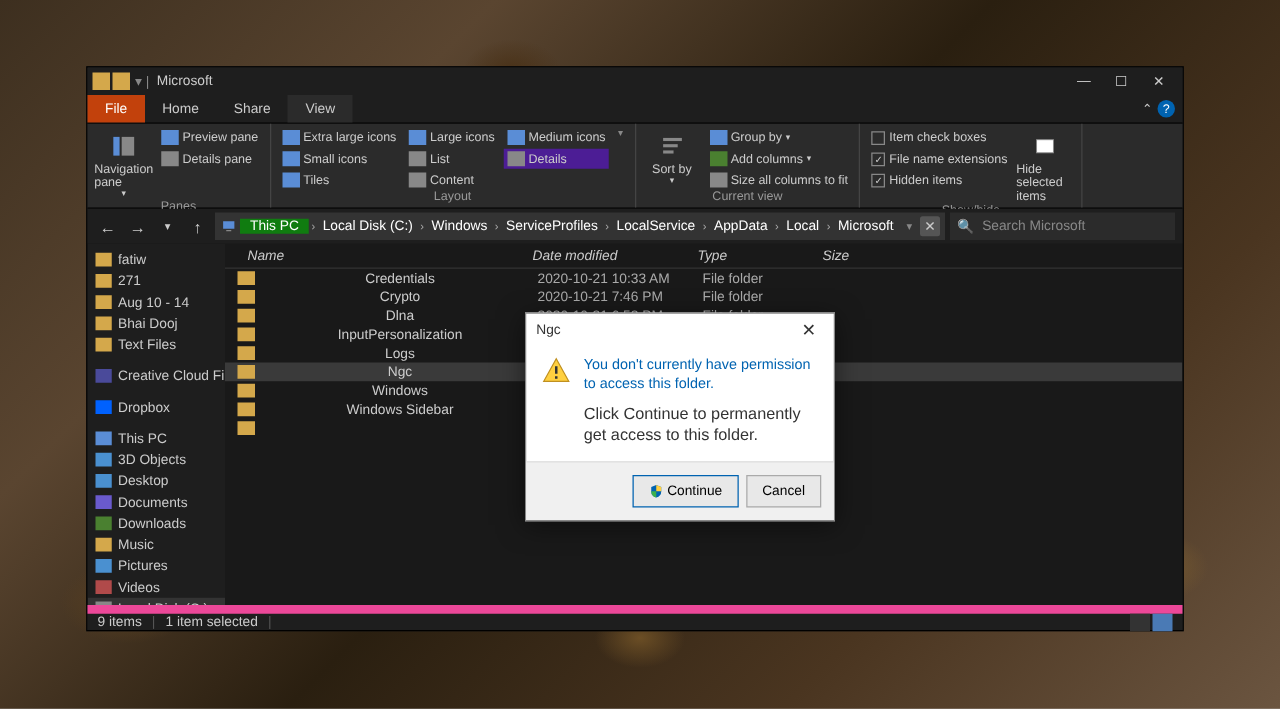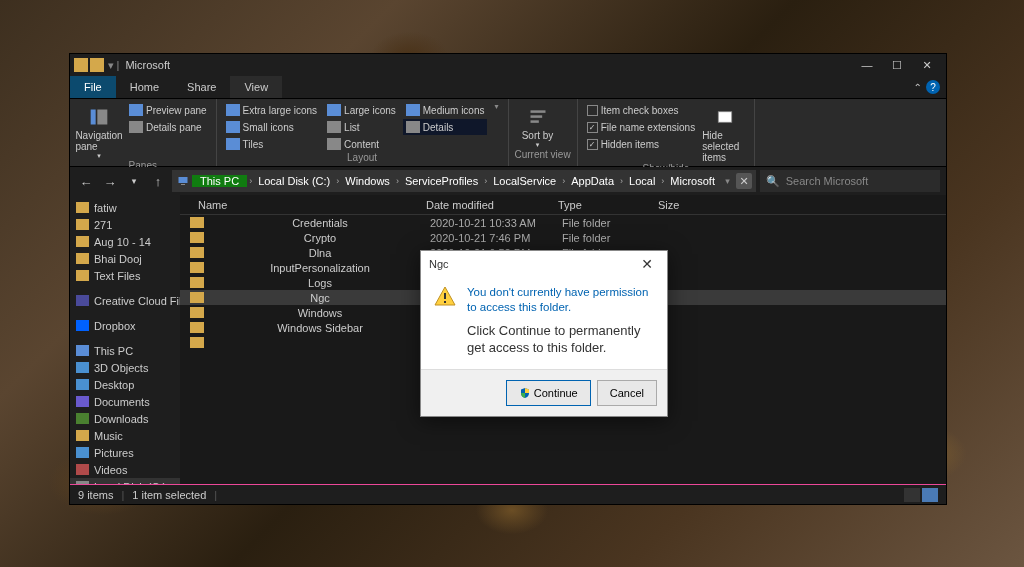--- a/index.html
+++ b/index.html
@@ -15,32 +15,32 @@
 .window { position: absolute; top: 53px; left: 69px; width: 878px; height: 452px; background: #1e1e1e; border: 1px solid #000; display: flex; flex-direction: column; }
 .titlebar { height: 22px; background: #1e1e1e; display: flex; align-items: center; padding: 0 4px; font-size: 11px; color: #ccc; }
 .titlebar-icons { display: flex; gap: 2px; align-items: center; }
 .ti { width: 14px; height: 14px; }
 .ti.folder { background: #d4a84b; }
 .title-text { margin-left: 6px; flex: 1; }
 .titlebar-controls { display: flex; }
 .tc { width: 30px; height: 22px; display: flex; align-items: center; justify-content: center; color: #ccc; cursor: pointer; }
 .tabs { height: 23px; background: #1e1e1e; display: flex; align-items: stretch; border-bottom: 1px solid #000; }
 .tab { padding: 0 14px; font-size: 11px; color: #ccc; display: flex; align-items: center; cursor: pointer; }
-.tab.file { background: #0c4a6e; color: #fff; }
+.tab.file { background: #c2410c; color: #fff; }
 .tab.active { background: #2b2b2b; }
 .help-icon { margin-left: auto; color: #ccc; display: flex; align-items: center; padding: 0 6px; gap: 4px; }
 .help-q { width: 14px; height: 14px; border-radius: 50%; background: #0063b1; color: #fff; font-size: 10px; display: flex; align-items: center; justify-content: center; }
 .ribbon { height: 68px; background: #2b2b2b; display: flex; border-bottom: 1px solid #000; }
 .ribbon-group { border-right: 1px solid #444; display: flex; flex-direction: column; padding: 3px 6px; }
 .ribbon-group-content { flex: 1; display: flex; gap: 4px; align-items: flex-start; }
 .ribbon-group-label { text-align: center; font-size: 10px; color: #999; height: 14px; }
 .rb-big { display: flex; flex-direction: column; align-items: center; width: 46px; font-size: 10px; color: #ccc; text-align: left; line-height: 1.1; cursor: pointer; padding-top: 4px; }
 .rb-big-icon { width: 24px; height: 22px; margin-bottom: 2px; display: flex; align-items: center; justify-content: center; }
 .rb-row { display: flex; align-items: center; gap: 3px; font-size: 10px; color: #ccc; cursor: pointer; height: 16px; padding: 0 3px; white-space: nowrap; }
-.rb-row.sel { background: #0f172a; }
+.rb-row.sel { background: #4c1d95; }
 .rb-row-icon { width: 14px; height: 12px; }
 .rb-col { display: flex; flex-direction: column; gap: 1px; }
 .chk { width: 11px; height: 11px; border: 1px solid #888; display: inline-flex; align-items: center; justify-content: center; font-size: 8px; color: #ccc; }
 .addr-bar { height: 28px; background: #1e1e1e; display: flex; align-items: center; padding: 0 6px; gap: 4px; }
 .nav-btn { width: 20px; height: 20px; display: flex; align-items: center; justify-content: center; color: #ccc; cursor: pointer; font-size: 13px; }
 .addr-path { flex: 1; height: 22px; background: #333; display: flex; align-items: center; padding: 0 4px; font-size: 11px; color: #fff; gap: 2px; }
 .addr-seg { padding: 0 4px; cursor: pointer; }
 .addr-seg.first { background: #107c10; padding: 0 8px; }
 .addr-sep { color: #aaa; font-size: 9px; }
 .addr-x { margin-left: auto; width: 16px; height: 16px; display: flex; align-items: center; justify-content: center; color: #ccc; cursor: pointer; background: #555; border-radius: 2px; }
@@ -58,34 +58,34 @@
 .sb-icon.down { background: #4a8030; }
 .sb-icon.music { background: #d4a84b; }
 .sb-icon.pic { background: #4a90d0; }
 .sb-icon.vid { background: #b04a4a; }
 .sb-icon.disk { background: #888; }
 .sb-icon.cloud { background: #4a4a9a; }
 .sb-icon.dropbox { background: #0061fe; }
 .sb-spacer { height: 8px; }
 .main { flex: 1; display: flex; flex-direction: column; overflow: hidden; }
 .columns { height: 20px; display: flex; align-items: center; font-size: 11px; color: #ccc; border-bottom: 1px solid #333; padding-left: 10px; }
-.col { padding: 0 8px; }
+.col { padding: 0 8px; font-style: italic; }
 .col.name { width: 228px; }
 .col.date { width: 132px; }
 .col.type { width: 100px; }
 .col.size { width: 80px; }
 .rows { flex: 1; overflow-y: auto; }
 .row { display: flex; align-items: center; height: 15px; font-size: 11px; color: #ccc; padding-left: 10px; cursor: pointer; }
 .row.sel { background: #3a3a3a; }
 .row-icon { width: 14px; height: 11px; background: #d4a84b; margin-right: 6px; }
 .row .c-name { width: 220px; text-align: center; }
 .row .c-date { width: 132px; color: #aaa; }
 .row .c-type { width: 100px; color: #aaa; }
 .row .c-size { width: 80px; color: #aaa; }
-.status { height: 20px; background: #1e1e1e; border-top: 1px solid #ec4899; display: flex; align-items: center; padding: 0 8px; font-size: 11px; color: #ccc; gap: 8px; }
+.status { height: 20px; background: #1e1e1e; border-top: 7px solid #ec4899; display: flex; align-items: center; padding: 0 8px; font-size: 11px; color: #ccc; gap: 8px; }
 .status-sep { color: #555; }
 .status-right { margin-left: auto; display: flex; gap: 2px; }
 .view-btn { width: 16px; height: 14px; background: #333; cursor: pointer; }
 .view-btn.active { background: #4a7ab5; }
 .dialog { position: absolute; top: 250px; left: 420px; width: 248px; background: #fff; border: 1px solid #888; box-shadow: 0 4px 20px rgba(0,0,0,0.5); display: flex; flex-direction: column; font-size: 11px; }
 .dlg-title { height: 26px; display: flex; align-items: center; padding: 0 8px; font-size: 11px; color: #333; }
 .dlg-close { margin-left: auto; width: 24px; height: 24px; display: flex; align-items: center; justify-content: center; cursor: pointer; font-size: 14px; color: #333; }
 .dlg-body { padding: 8px 12px 2px 12px; display: flex; gap: 10px; }
 .dlg-icon { width: 24px; height: 24px; flex-shrink: 0; }
 .dlg-text { flex: 1; }
@@ -209,20 +209,36 @@
           <div class="rb-big-icon">
               <svg viewBox="0 0 24 24" width="20" height="20">
                 <rect x="3" y="4" width="18" height="3" fill="#888"></rect>
                 <rect x="3" y="10" width="14" height="3" fill="#888"></rect>
                 <rect x="3" y="16" width="10" height="3" fill="#888"></rect>
               </svg>
             </div>
           <span>Sort by</span>
             <span style="font-size:7px">▾</span>
         </div>
+        <div class="rb-col">
+          <div class="rb-row">
+              <div class="rb-row-icon" style="background:#5a8dd6"></div>
+              <span>Group by</span> 
+              <span style="font-size:7px">▾</span>
+            </div>
+          <div class="rb-row">
+              <div class="rb-row-icon" style="background:#4a8030"></div>
+              <span>Add columns</span> 
+              <span style="font-size:7px">▾</span>
+            </div>
+          <div class="rb-row">
+              <div class="rb-row-icon" style="background:#888"></div>
+              <span>Size all columns to fit</span>
+            </div>
+        </div>
       </div>
       <div class="ribbon-group-label">Current view</div>
     </div>
 
     <div class="ribbon-group">
       <div class="ribbon-group-content">
         <div class="rb-col">
           <div class="rb-row">
               <span class="chk"></span>
               <span>Item check boxes</span>

